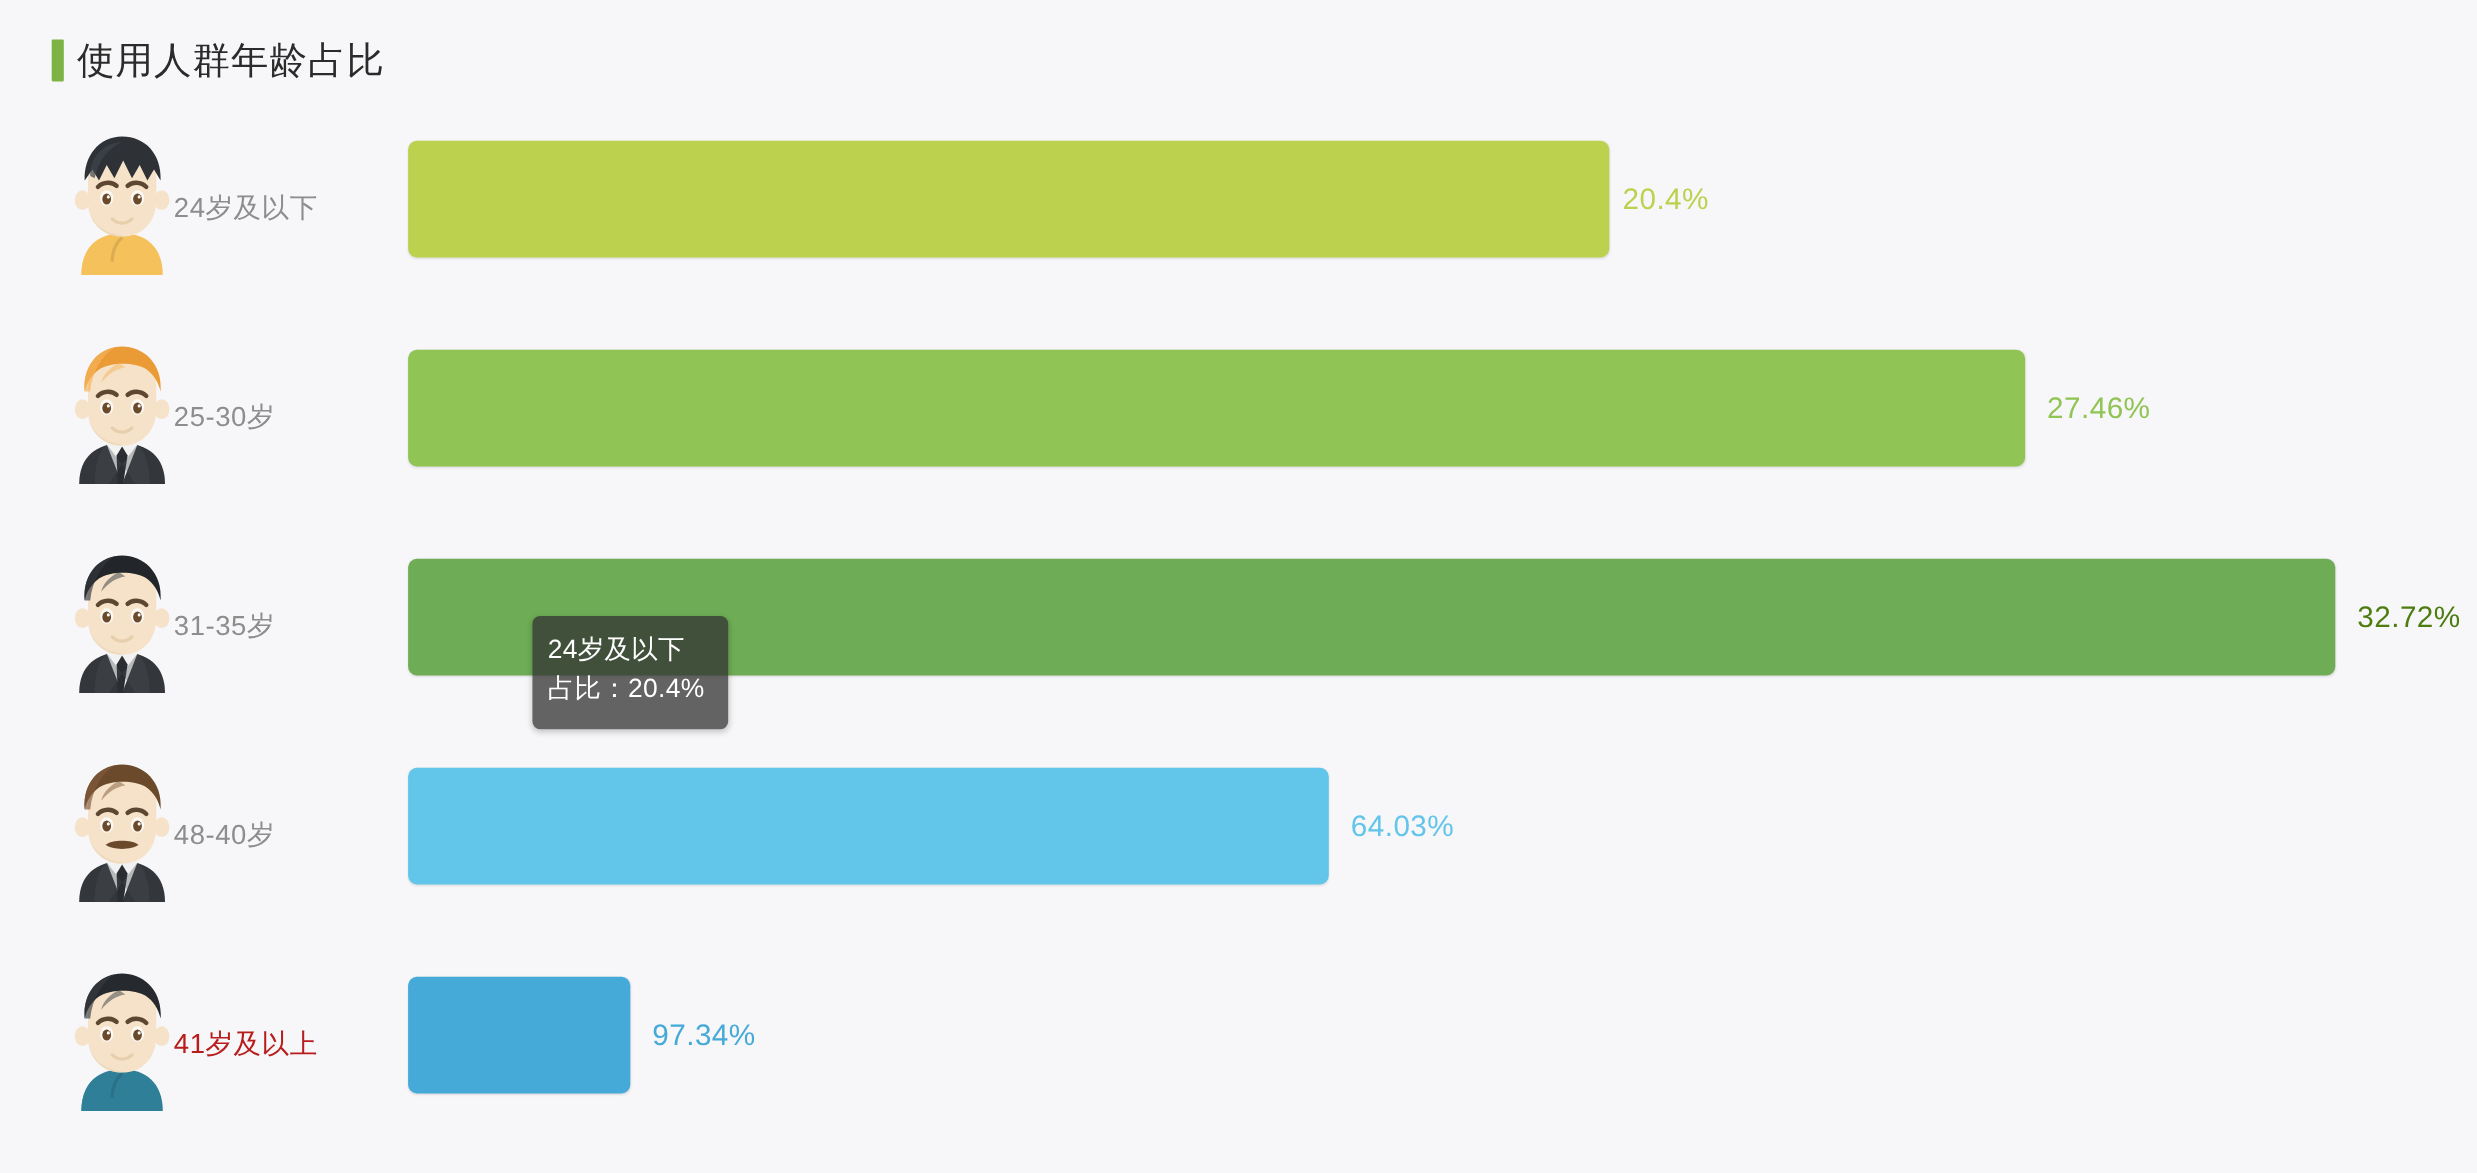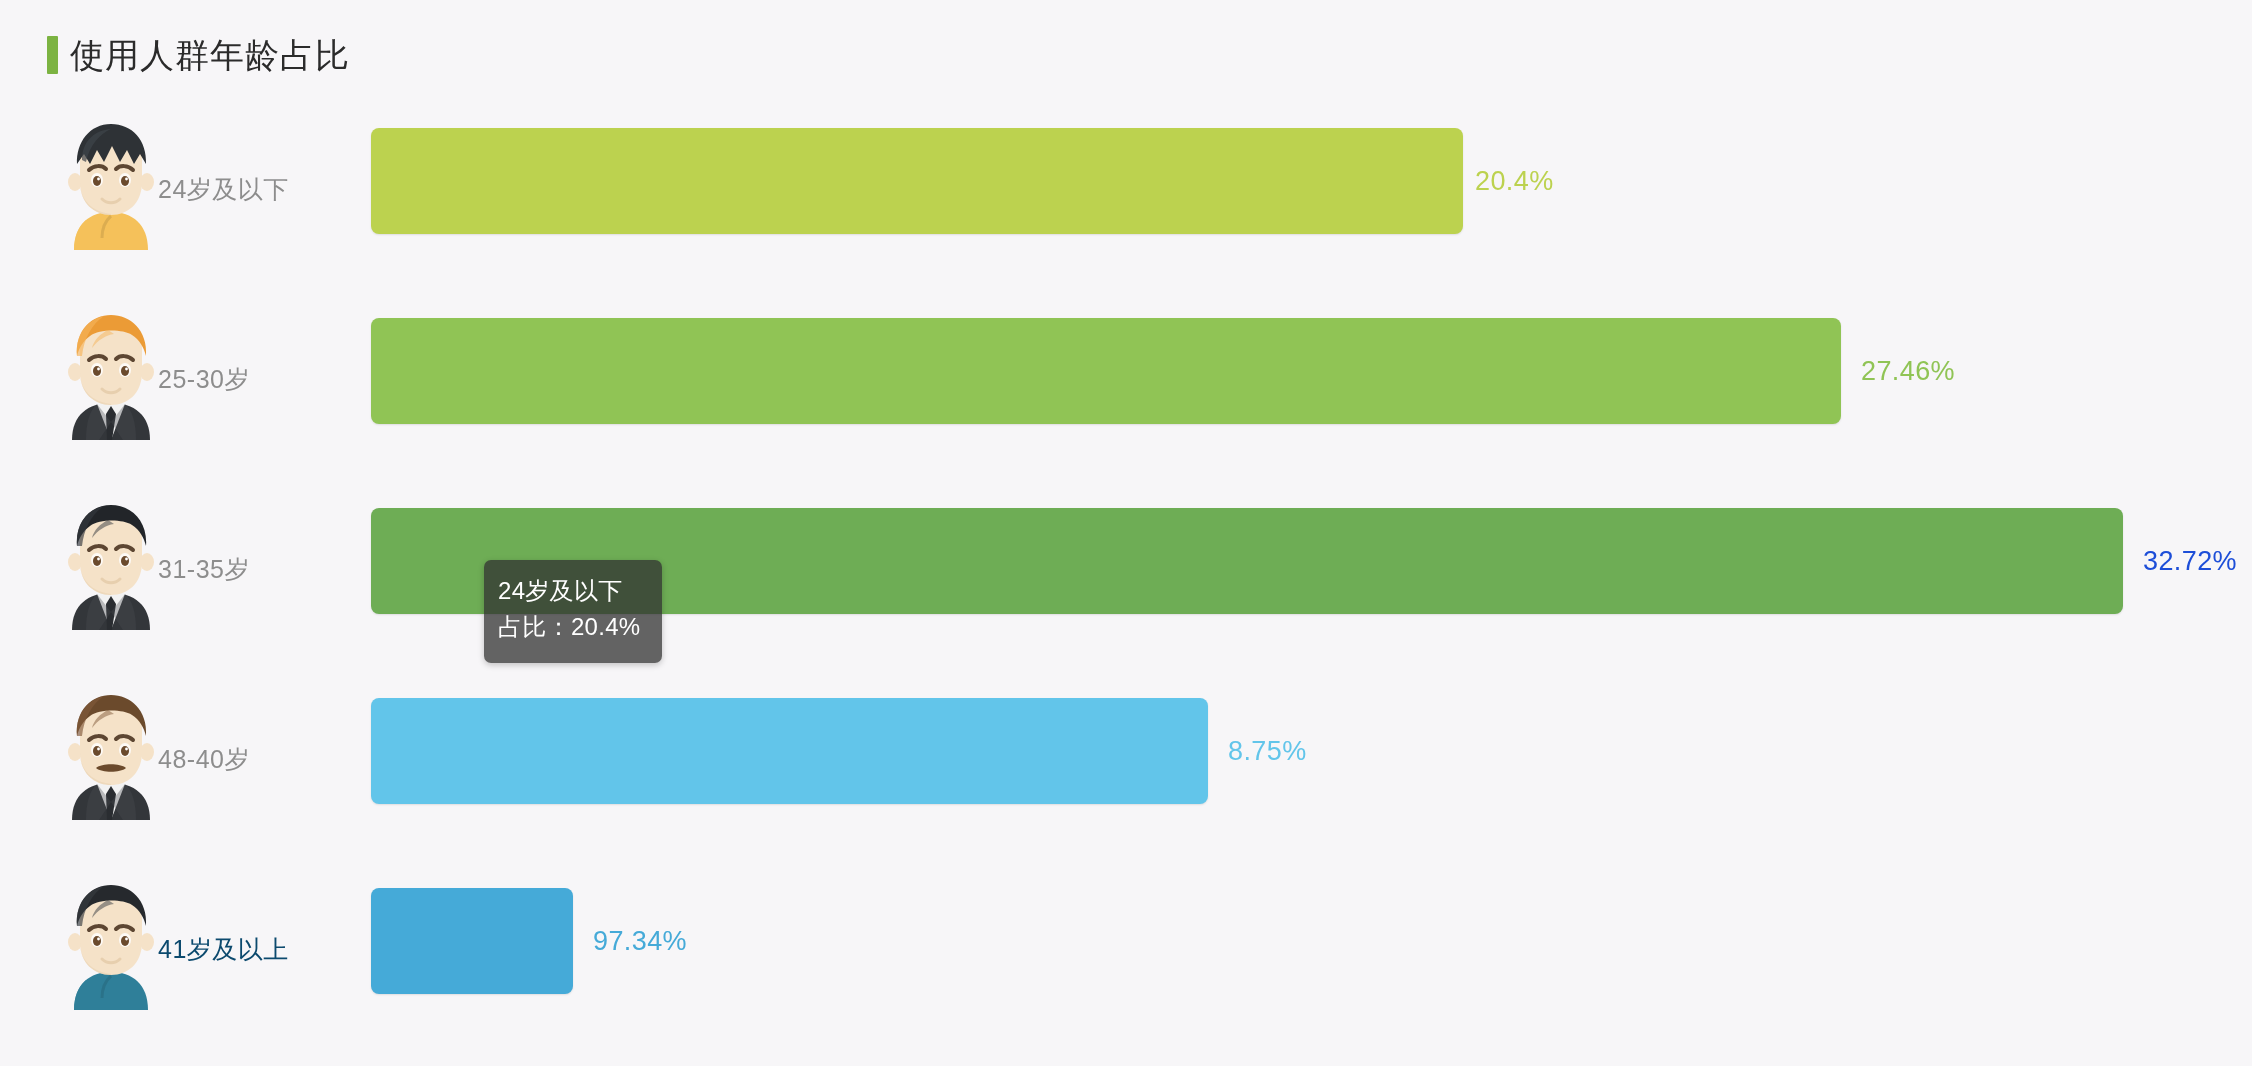--- a/index.html
+++ b/index.html
@@ -224,21 +224,21 @@
           <ellipse cx="45" cy="61" rx="4" ry="5" fill="#6b4a2c"></ellipse>
           <ellipse cx="73" cy="61" rx="4" ry="5" fill="#6b4a2c"></ellipse>
           <circle cx="46.5" cy="59" r="1.4" fill="#ffffff"></circle>
           <circle cx="74.5" cy="59" r="1.4" fill="#ffffff"></circle>
           <path d="M50 79 C55 84 63 84 68 79" stroke="#e7cfae" stroke-width="3" fill="none" stroke-linecap="round"></path>
         </svg>
       </div>
       <div class="cat-label" style="color: rgb(141, 141, 141);">31-35岁</div>
       <div class="bar-track">
         <div class="bar" style="width: 1752px; background: rgb(110, 173, 85);"></div>
-        <div class="bar-value" style="left: 1772px; color: #1d4ed8;">32.72%</div>
+        <div class="bar-value" style="left: 1772px; color: #4d7c0f;">32.72%</div>
       </div>
     </div>
     <div class="chart-row" style="top: 570px;">
       <div class="avatar">
         <svg viewBox="0 0 118 130" xmlns="http://www.w3.org/2000/svg">
           <path d="M20 130 C20 105 36 93 59 93 C82 93 98 105 98 130 Z" fill="#33363a"></path>
           <path d="M45 94 L59 130 L73 94 C68 92 50 92 45 94 Z" fill="#f2f2f2"></path>
           <path d="M59 96 L64 104 L60 130 L55 130 L54 104 Z" fill="#2a2d31"></path>
           <path d="M45 94 L59 112 L47 130 L34 130 C34 112 38 100 45 94 Z" fill="#4a4d52" opacity="0.35"></path>
           <path d="M73 94 L59 112 L71 130 L84 130 C84 112 80 100 73 94 Z" fill="#4a4d52" opacity="0.35"></path>
@@ -256,21 +256,21 @@
           <ellipse cx="45" cy="61" rx="4" ry="5" fill="#6b4a2c"></ellipse>
           <ellipse cx="73" cy="61" rx="4" ry="5" fill="#6b4a2c"></ellipse>
           <circle cx="46.5" cy="59" r="1.4" fill="#ffffff"></circle>
           <circle cx="74.5" cy="59" r="1.4" fill="#ffffff"></circle>
           <path d="M44 78 C50 73 68 73 74 78 C68 83 50 83 44 78 Z" fill="#6b4a2c"></path>
         </svg>
       </div>
       <div class="cat-label" style="color: rgb(141, 141, 141);">48-40岁</div>
       <div class="bar-track">
         <div class="bar" style="width: 837px; background: rgb(98, 197, 234);"></div>
-        <div class="bar-value" style="left: 857px; color: rgb(98, 197, 234);">8.75%</div>
+        <div class="bar-value" style="left: 857px; color: rgb(98, 197, 234);">64.03%</div>
       </div>
     </div>
     <div class="chart-row" style="top: 760px;">
       <div class="avatar">
         <svg viewBox="0 0 118 130" xmlns="http://www.w3.org/2000/svg">
           <path d="M22 130 C22 104 38 92 59 92 C80 92 96 104 96 130 Z" fill="#2f7f99"></path>
           <path d="M22 130 C22 116 27 106 34 100 L34 130 Z" fill="#2f7f99" opacity="0.85"></path>
           <path d="M20 130 C20 114 26 104 34 99 L38 130 Z" fill="#f5e2c8" opacity="0.0"></path>
           <path d="M59 96 C52 102 50 110 50 118" stroke="rgba(0,0,0,0.10)" stroke-width="3" fill="none"></path>
           <ellipse cx="23" cy="62" rx="7" ry="9" fill="#f5e2c8"></ellipse>
@@ -284,21 +284,21 @@
           <path d="M64 49 C68 45 76 45 81 50" stroke="#5d4632" stroke-width="4" fill="none" stroke-linecap="round"></path>
           <ellipse cx="45" cy="60" rx="6" ry="7" fill="#fdfaf6"></ellipse>
           <ellipse cx="73" cy="60" rx="6" ry="7" fill="#fdfaf6"></ellipse>
           <ellipse cx="45" cy="61" rx="4" ry="5" fill="#6b4a2c"></ellipse>
           <ellipse cx="73" cy="61" rx="4" ry="5" fill="#6b4a2c"></ellipse>
           <circle cx="46.5" cy="59" r="1.4" fill="#ffffff"></circle>
           <circle cx="74.5" cy="59" r="1.4" fill="#ffffff"></circle>
           <path d="M50 79 C55 84 63 84 68 79" stroke="#e7cfae" stroke-width="3" fill="none" stroke-linecap="round"></path>
         </svg>
       </div>
-      <div class="cat-label" style="color: #0c4a6e; text-align: right;">41岁及以上</div>
+      <div class="cat-label" style="color: #b91c1c; text-align: right;">41岁及以上</div>
       <div class="bar-track">
         <div class="bar" style="width: 202px; background: rgb(69, 170, 216);"></div>
         <div class="bar-value" style="left: 222px; color: rgb(69, 170, 216);">97.34%</div>
       </div>
     </div>
   </div>
 
 <div class="tooltip">
   <div class="tooltip-line l1">24岁及以下</div>
   <div class="tooltip-line l2">占比：20.4%</div>

